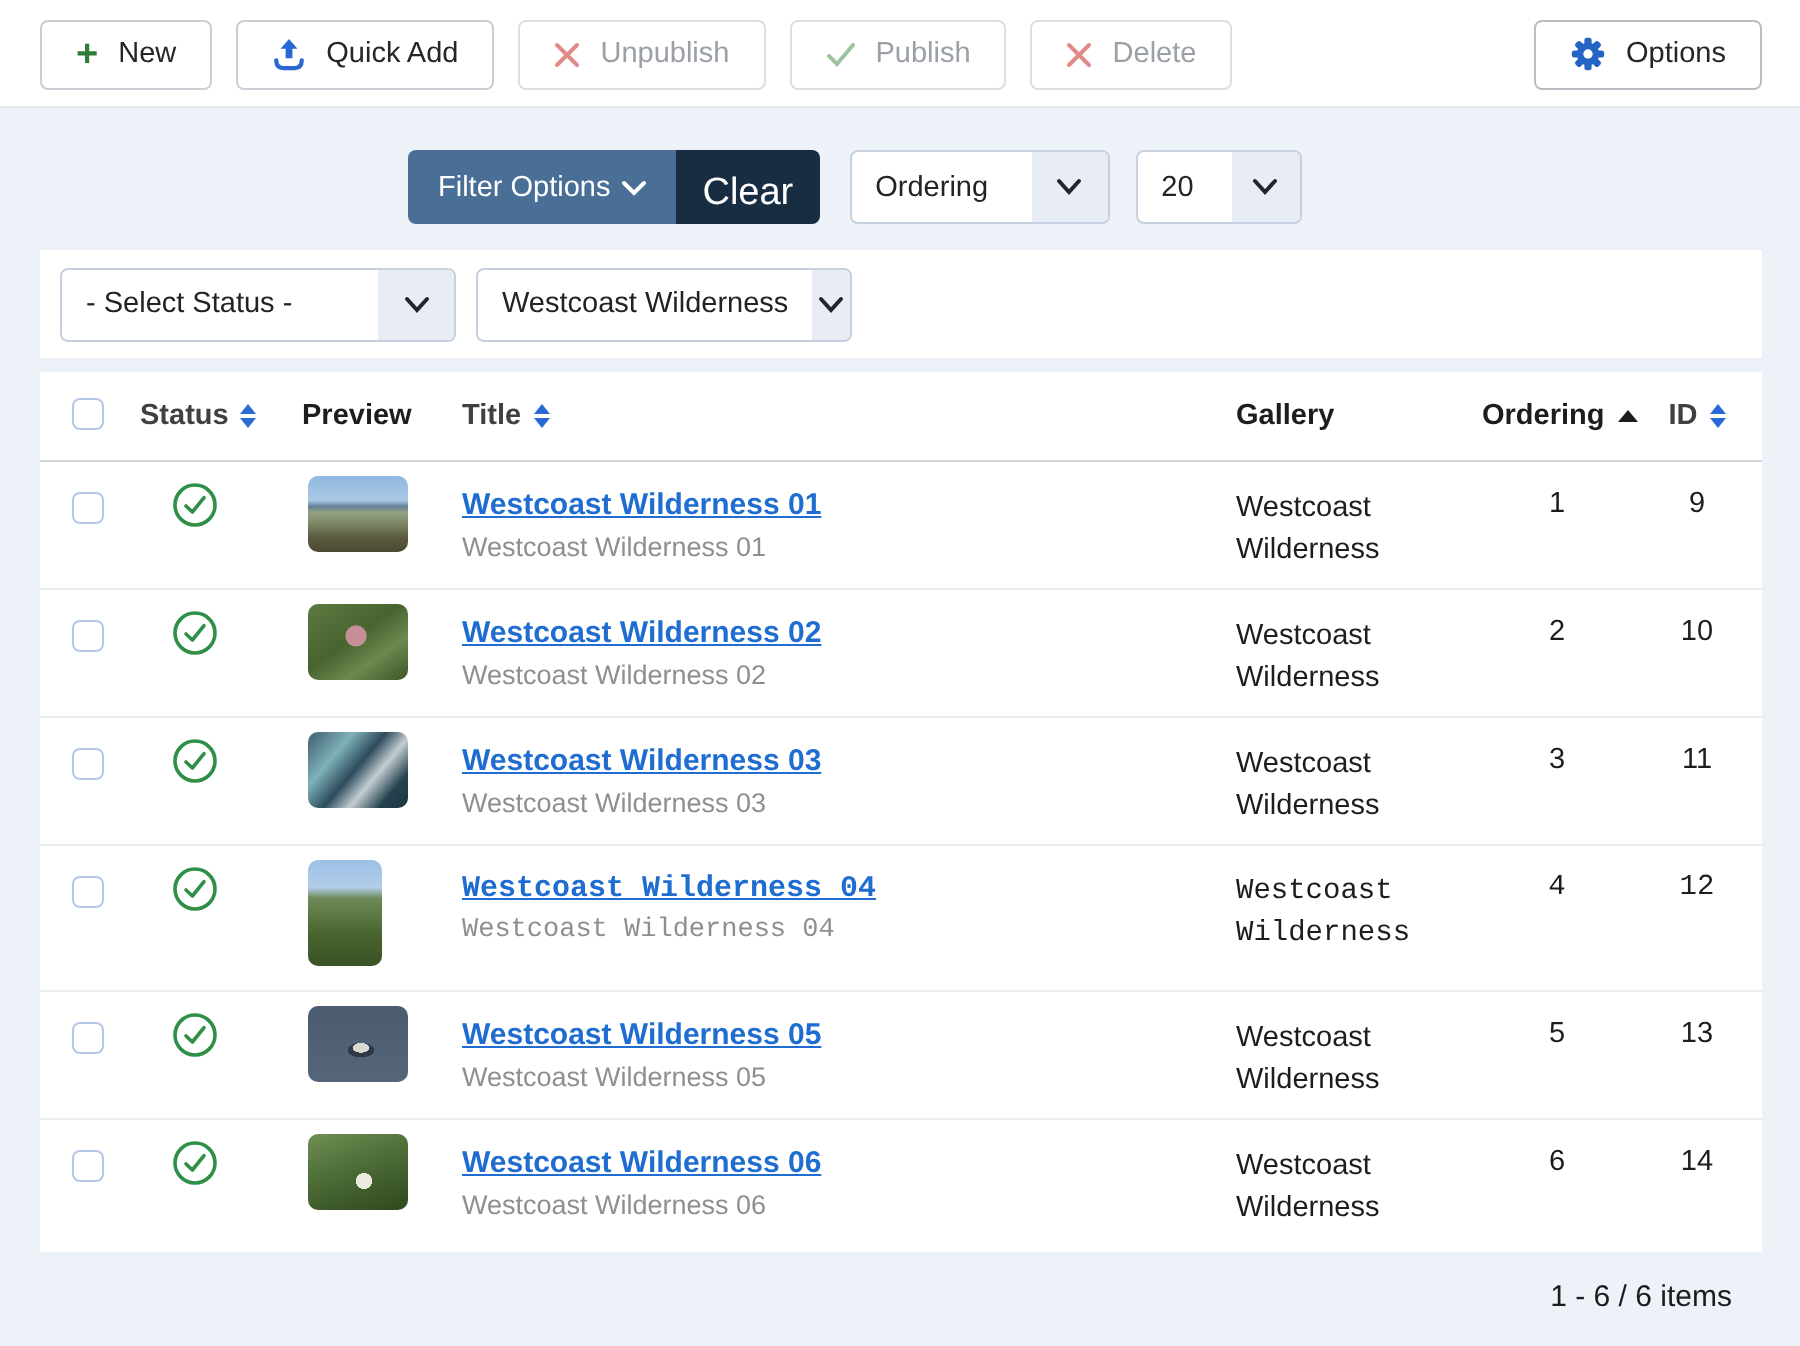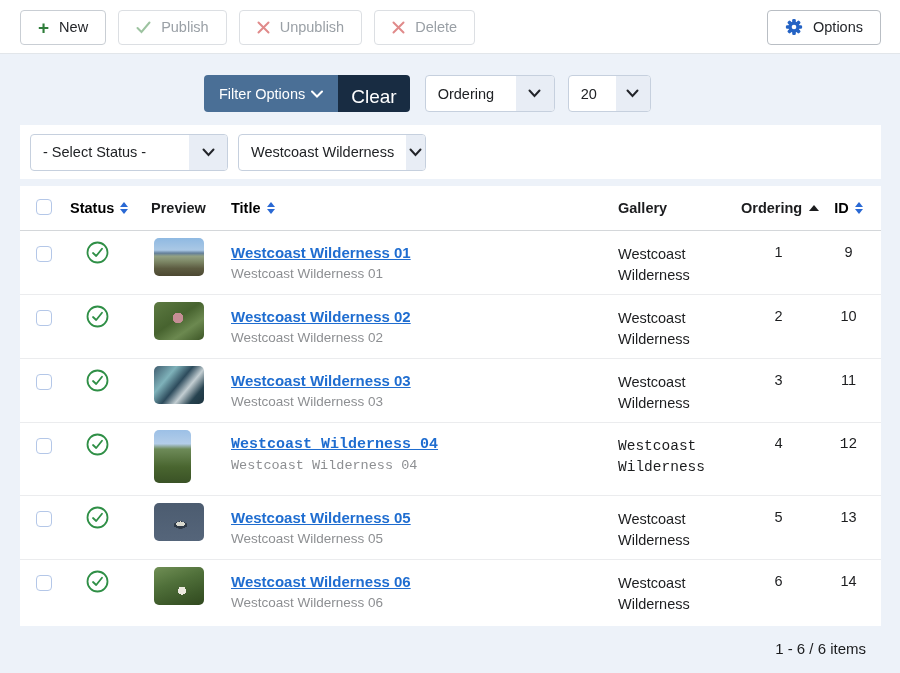--- a/index.html
+++ b/index.html
@@ -76,21 +76,21 @@
   
   .table-panel { background:#fff; margin:7px 19px 0 20px; padding-bottom:2px; }
   .t-row {
     display:grid;
     grid-template-columns:34px 81px 80px 1fr 123px 75px 65px;
     padding-left:16px;
     align-items:start;
   }
   .t-head { border-bottom:1px solid #d4d7da; height:45px; font-weight:bold; }
   .t-head > div { padding-top:14px; }
-  .th-link { color:#000000; display:inline-flex; align-items:center; gap:6px; cursor:pointer; }
+  .th-link { color:#404040; display:inline-flex; align-items:center; gap:6px; cursor:pointer; }
   .th-plain { color:#1c1d1f; }
   .th-sorted { display:inline-flex; align-items:center; gap:7px; cursor:pointer; }
   .col-center { text-align:center; }
 
   .sort-icons { display:inline-flex; flex-direction:column; gap:2px; }
   .tri-up   { width:0; height:0; border-left:4.5px solid transparent; border-right:4.5px solid transparent; border-bottom:5px solid #2a69d4; }
   .tri-down { width:0; height:0; border-left:4.5px solid transparent; border-right:4.5px solid transparent; border-top:5px solid #2a69d4; }
   .tri-up.black { border-bottom-color:#1c1d1f; border-left-width:5px; border-right-width:5px; border-bottom-width:6px; }
 
   .data-row { border-bottom:1px solid #ebecee; min-height:64px; }
@@ -131,35 +131,44 @@
   svg { display:block; }
 </style>
 </head>
 <body>
 
 <div class="toolbar">
   <button class="btn">
     <span class="icon-plus">+</span>
     <span>New</span>
   </button>
+  <button class="btn">
+    <span>
+      <svg width="17" height="17" viewBox="0 0 16 16">
+        <path d="M8 0.5 L12 5 H9.6 V9.5 H6.4 V5 H4 Z" fill="#2a69d4"></path>
+        <path d="M2 10.5 C2 13 3.2 14.2 5.5 14.2 H10.5 C12.8 14.2 14 13 14 10.5" stroke="#2a69d4" stroke-width="2" fill="none" stroke-linecap="round"></path>
+      </svg>
+    </span>
+    <span>Quick Add</span>
+  </button>
+  <button class="btn disabled">
+    <span>
+      <svg width="13" height="13" viewBox="0 0 13 13">
+          <path d="M1.5 1.5 L11.5 11.5 M11.5 1.5 L1.5 11.5" stroke="#e08a8a" stroke-width="2" fill="none" stroke-linecap="round"></path>
+        </svg>
+    </span>
+    <span>Unpublish</span>
+  </button>
   <button class="btn disabled">
     <span>
       <svg width="15" height="13" viewBox="0 0 15 13">
           <path d="M1.5 7 L5.5 11 L13.5 1.5" stroke="#9dc3a0" stroke-width="2" fill="none" stroke-linecap="round"></path>
         </svg>
     </span>
     <span>Publish</span>
-  </button>
-  <button class="btn disabled">
-    <span>
-      <svg width="13" height="13" viewBox="0 0 13 13">
-          <path d="M1.5 1.5 L11.5 11.5 M11.5 1.5 L1.5 11.5" stroke="#e08a8a" stroke-width="2" fill="none" stroke-linecap="round"></path>
-        </svg>
-    </span>
-    <span>Unpublish</span>
   </button>
   <button class="btn disabled">
     <span>
       <svg width="13" height="13" viewBox="0 0 13 13">
           <path d="M1.5 1.5 L11.5 11.5 M11.5 1.5 L1.5 11.5" stroke="#e08a8a" stroke-width="2" fill="none" stroke-linecap="round"></path>
         </svg>
     </span>
     <span>Delete</span>
   </button>
   <button class="btn btn-options">

